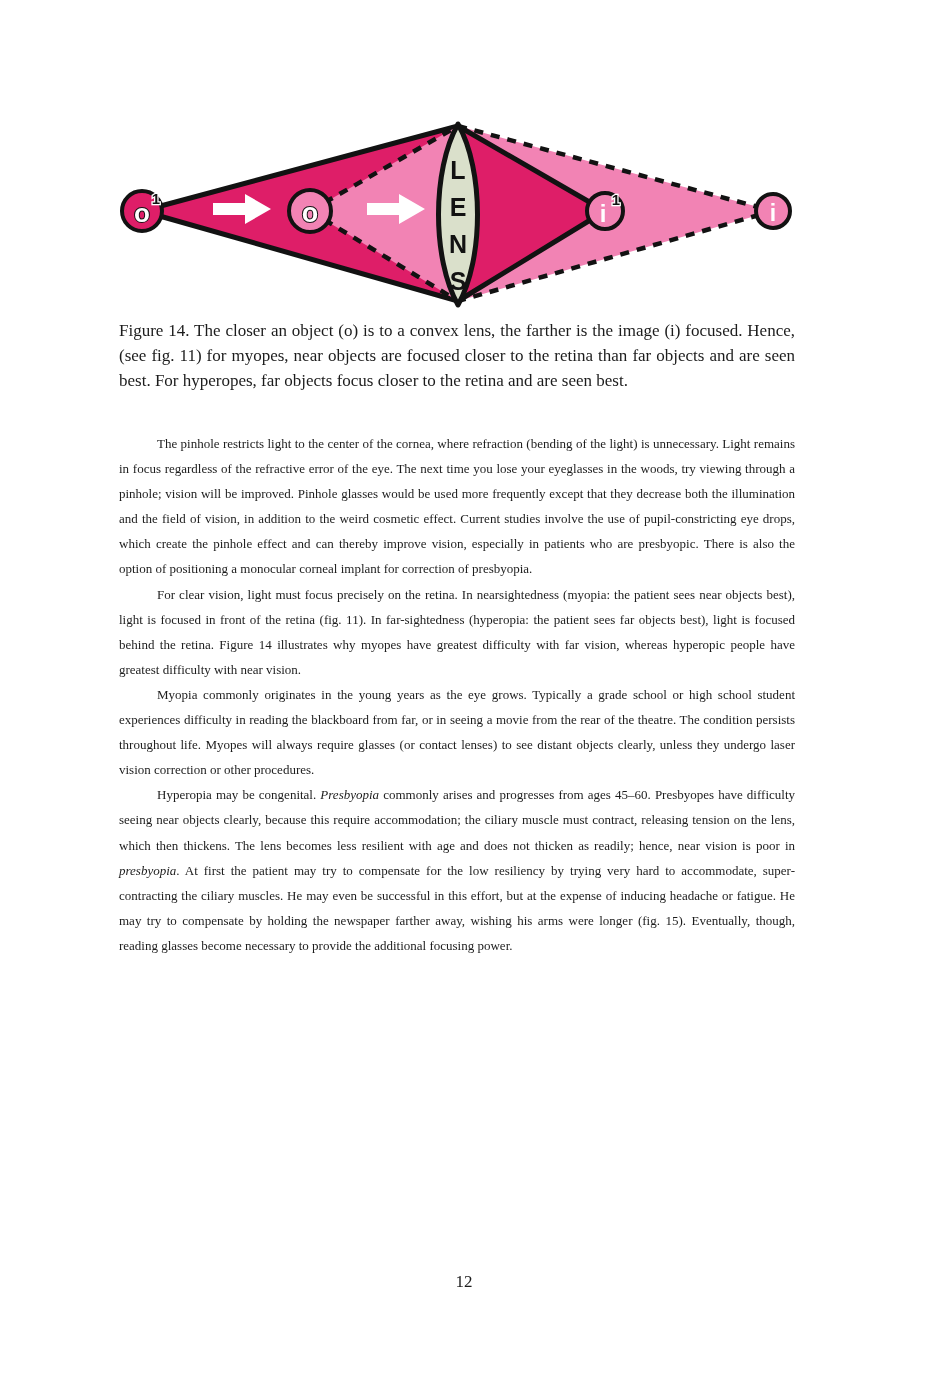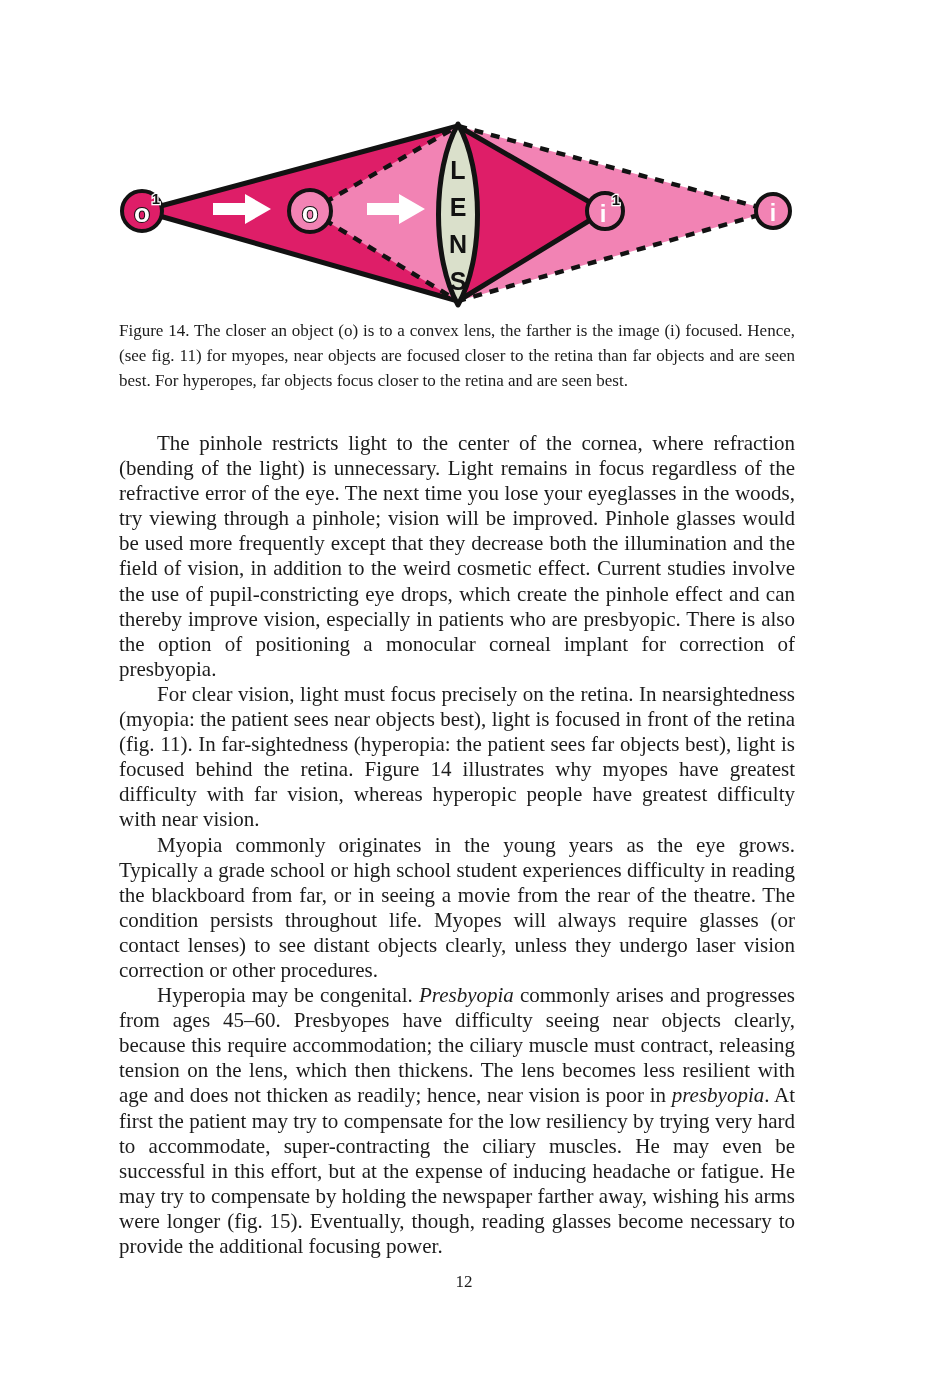--- a/index.html
+++ b/index.html
@@ -26,21 +26,21 @@
     width: 676px;
     font-size: 17px;
     line-height: 25px;
     text-align: justify;
   }
   .body-text {
     position: absolute;
     left: 119px;
     top: 431px;
     width: 676px;
-    font-size: 21px;
+    font-size: 13px;
     line-height: 25.1px;
     text-align: justify;
   }
   .body-text p { margin: 0; text-indent: 38px; }
   .page-number {
     position: absolute;
     left: 0;
     top: 1272px;
     width: 928px;
     text-align: center;

